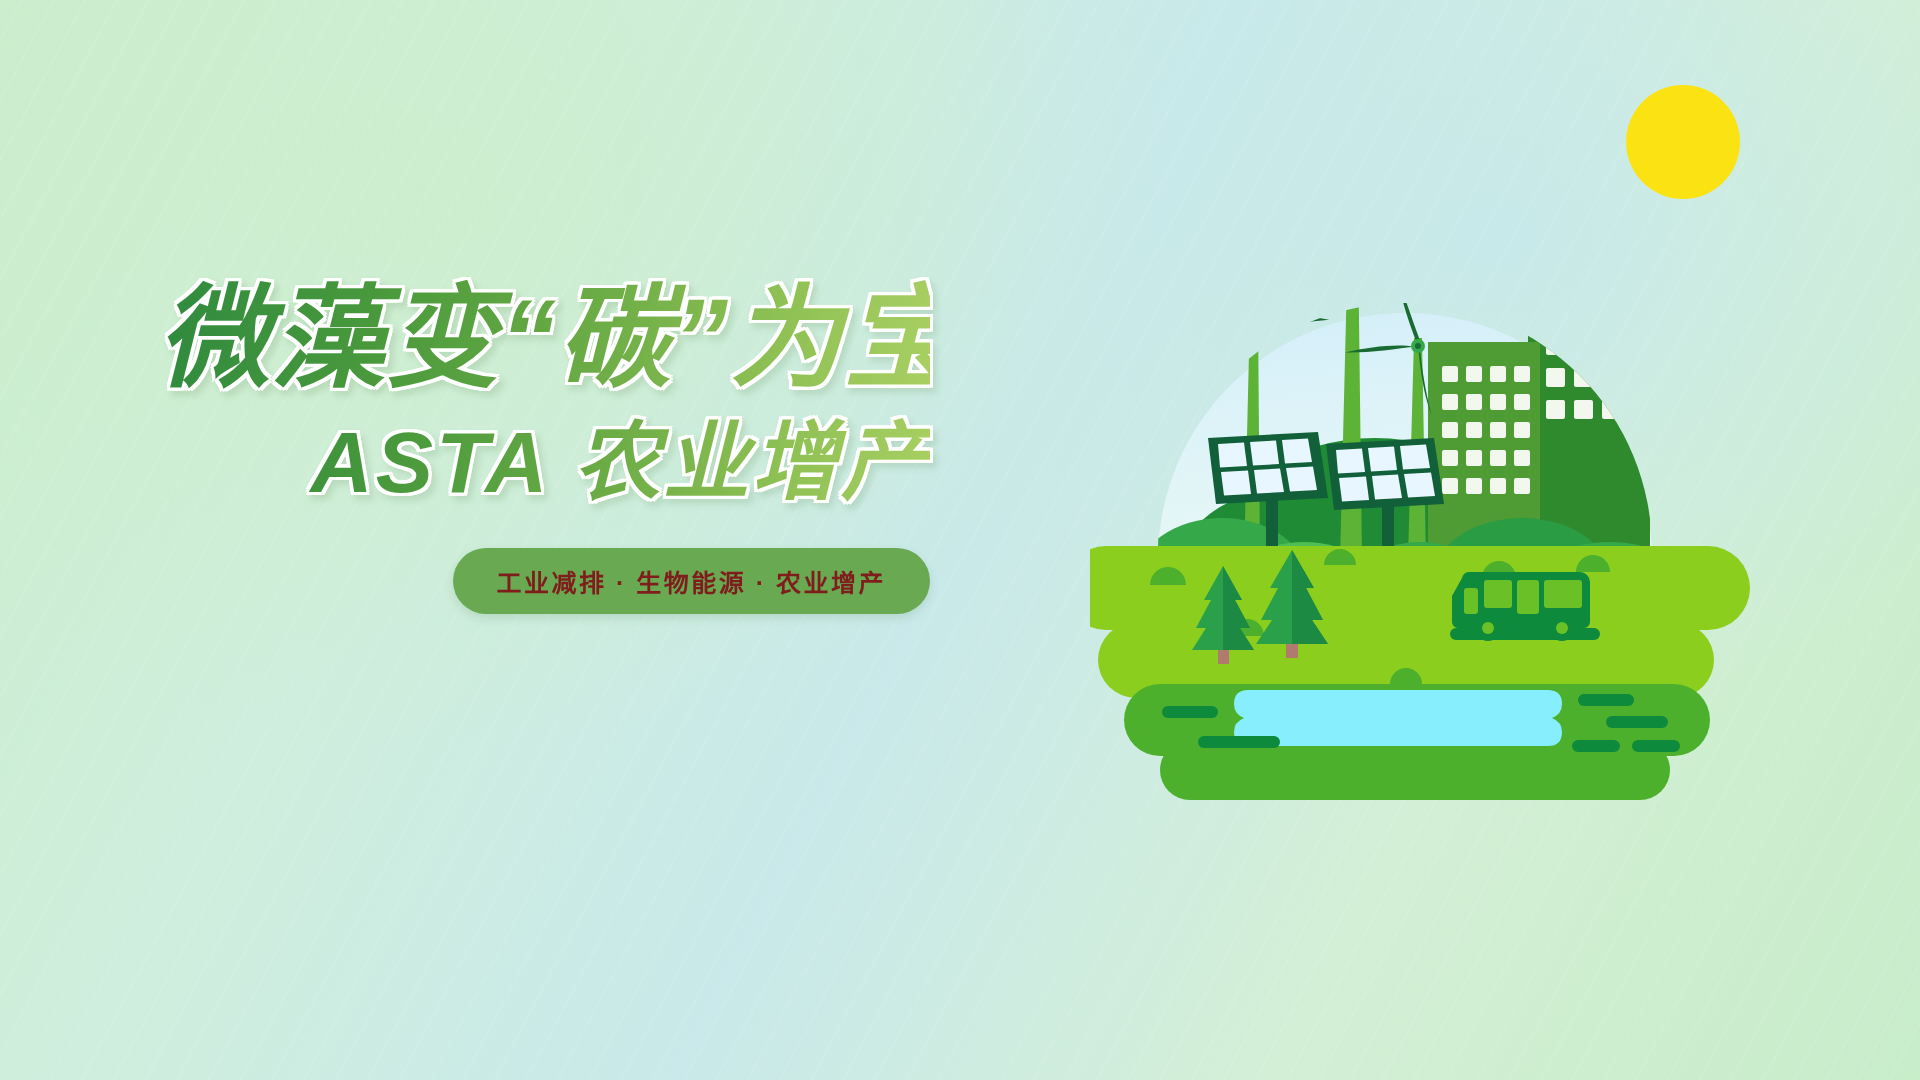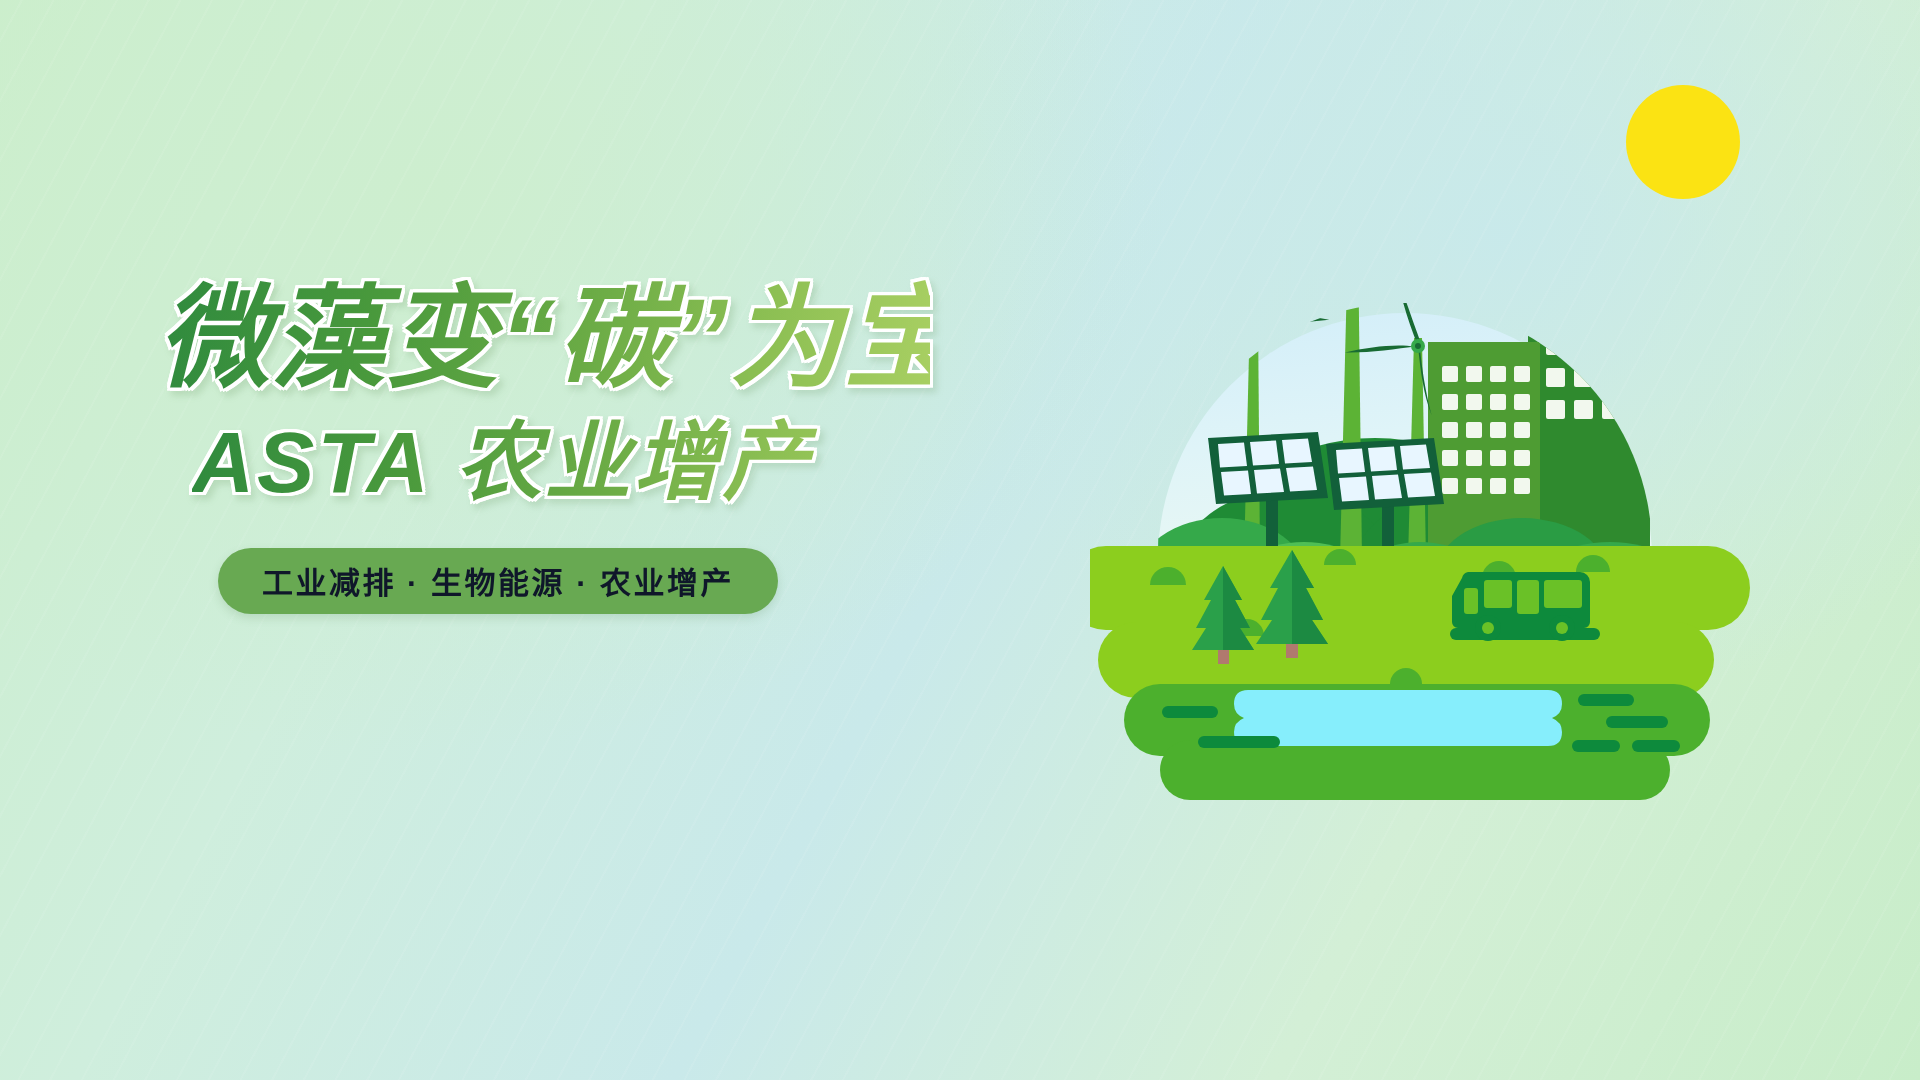--- a/index.html
+++ b/index.html
@@ -14,20 +14,21 @@
 
   #banner {
     position: relative;
     width: 1920px;
     height: 1080px;
     overflow: hidden;
     background:
       radial-gradient(1200px 900px at 22% 18%, rgba(205,238,206,0.95) 0%, rgba(205,238,206,0.0) 62%),
       radial-gradient(1000px 800px at 78% 22%, rgba(200,233,235,0.95) 0%, rgba(200,233,235,0.0) 60%),
       linear-gradient(118deg, #cbeecb 0%, #cfeedd 26%, #c9e9ea 50%, #d3efd6 74%, #c8edc9 100%);
+    text-align: right;
   }
 
   
   #bg-streaks {
     position: absolute;
     inset: 0;
     background-image: repeating-linear-gradient(
       -62deg,
       rgba(255,255,255,0.0) 0px,
       rgba(255,255,255,0.0) 26px,
@@ -80,22 +81,22 @@
   #tagline-pill {
     margin-top: 40px;
     margin-left: 68px;
     display: inline-flex;
     align-items: center;
     justify-content: center;
     height: 66px;
     padding: 0 44px;
     border-radius: 33px;
     background: #68a952;
-    color: #0f172a;
-    font-size: 31px;
+    color: #7f1d1d;
+    font-size: 25px;
     font-weight: bold;
     letter-spacing: 2.5px;
     white-space: nowrap;
     box-shadow: 0 4px 10px rgba(80,130,70,0.18);
   }
 
   
   #illustration {
     position: absolute;
     left: 1090px;

